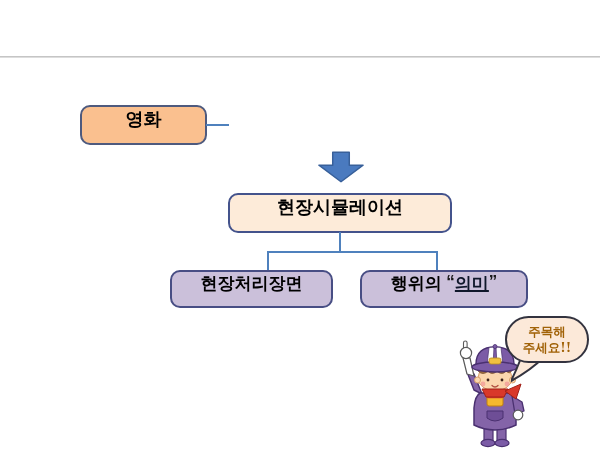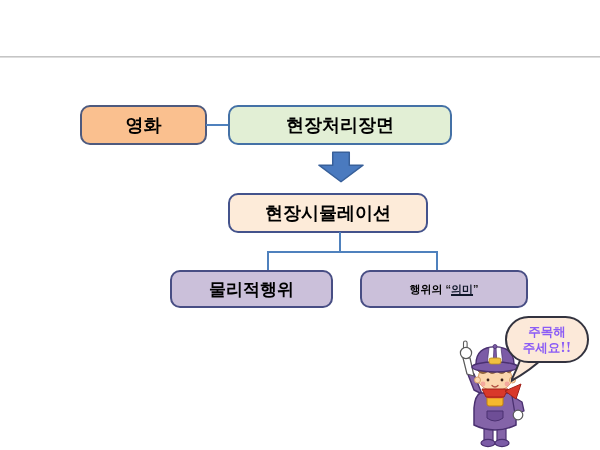--- a/index.html
+++ b/index.html
@@ -16,28 +16,28 @@
     letter-spacing: 0.5px;
   }
   .title-divider {
     position: absolute; left: 0; top: 56px; width: 600px; height: 2px;
     background: linear-gradient(#B9B9B9, #E9E9E9);
   }
 
   .box {
     position: absolute; box-sizing: border-box;
     border-radius: 10px; border-style: solid; border-width: 2.5px;
-    display: flex; align-items: center; justify-content: center;
+    display: flex; justify-content: center;
     font-weight: bold; color: #000000; text-align: center;
   }
   .box-movie      { left: 80px;  top: 105px; width: 127px; height: 40px; background: #FAC08F; border-color: #4E5A7E; font-size: 18px; }
   .box-scene      { left: 228px; top: 105px; width: 224px; height: 40px; background: #E2EFD5; border-color: #4471A6; font-size: 18px; }
-  .box-simulation { left: 228px; top: 193px; width: 200px; height: 40px; background: #FDEBD9; border-color: #44538C; font-size: 18px; }
+  .box-simulation { left: 228px; top: 193px; width: 224px; height: 40px; background: #FDEBD9; border-color: #44538C; font-size: 18px; }
   .box-physical   { left: 170px; top: 270px; width: 163px; height: 38px; background: #CBC0DA; border-color: #484E84; font-size: 17px; }
-  .box-meaning    { left: 360px; top: 270px; width: 168px; height: 38px; background: #CBC0DA; border-color: #484E84; font-size: 11px; }
+  .box-meaning    { left: 360px; top: 270px; width: 168px; height: 38px; background: #CBC0DA; border-color: #484E84; font-size: 17px; }
 
   .conn { position: absolute; background: #4F81BD; }
   .conn-movie-scene { left: 206px; top: 124px; width: 23px; height: 2px; }
   .conn-stem  { left: 339px; top: 232px; width: 2px;  height: 20px; }
   .conn-hbar  { left: 267px; top: 251px; width: 171px; height: 2px; }
   .conn-dropL { left: 267px; top: 251px; width: 2px;  height: 20px; }
   .conn-dropR { left: 436px; top: 251px; width: 2px;  height: 20px; }
 
   .down-arrow { position: absolute; left: 318px; top: 150px; width: 46px; height: 34px; }
 
@@ -48,56 +48,53 @@
   }
   .quote { color: #1A1A1A; }
   .meaning-text span { white-space: pre; }
 
   .speech-bubble {
     position: absolute; left: 505px; top: 316px; width: 84px; height: 47px;
     box-sizing: border-box;
     background: #FCE9D9; border: 2px solid #33333F; border-radius: 26px;
     display: flex; flex-direction: column; align-items: center; justify-content: center;
     font-family: "DejaVu Serif", "Liberation Serif", serif;
-    font-weight: bold; font-size: 12.5px; line-height: 1.25; color: #8b5cf6;
+    font-weight: bold; font-size: 12.5px; line-height: 1.25; color: #a16207;
     z-index: 3; text-align: center;
   }
   .bubble-tail { position: absolute; left: 511px; top: 357px; width: 34px; height: 26px; z-index: 2; }
   .mascot { position: absolute; left: 444px; top: 338px; width: 102px; height: 110px; z-index: 1; }
 </style>
 </head>
 <body>
 
 <div class="slide">
 
   <div class="title-divider"></div>
 
   <div class="box box-movie">
     <span>영화</span>
   </div>
   <div class="conn conn-movie-scene"></div>
-  <div class="box box-scene">
-    <span>현장처리장면</span>
-  </div>
 
   <svg class="down-arrow" viewBox="0 0 50 34">
     <polygon points="16,1 34,1 34,15 49,15 25,33 1,15 16,15" fill="#4A7ABF" stroke="#38609A" stroke-width="1.6" stroke-linejoin="round"></polygon>
   </svg>
 
   <div class="box box-simulation">
     <span>현장시뮬레이션</span>
   </div>
 
   <div class="conn conn-stem"></div>
   <div class="conn conn-hbar"></div>
   <div class="conn conn-dropL"></div>
   <div class="conn conn-dropR"></div>
 
   <div class="box box-physical">
-    <span>물리적행위</span>
+    <span>현장처리장면</span>
   </div>
   <div class="box box-meaning meaning-text">
     <span>행위의 </span>
       <span class="quote">“</span>
       <span class="meaning-highlight">의미</span>
       <span class="quote">”</span>
   </div>
 
   <div class="speech-bubble">
     <div>주목해</div>

